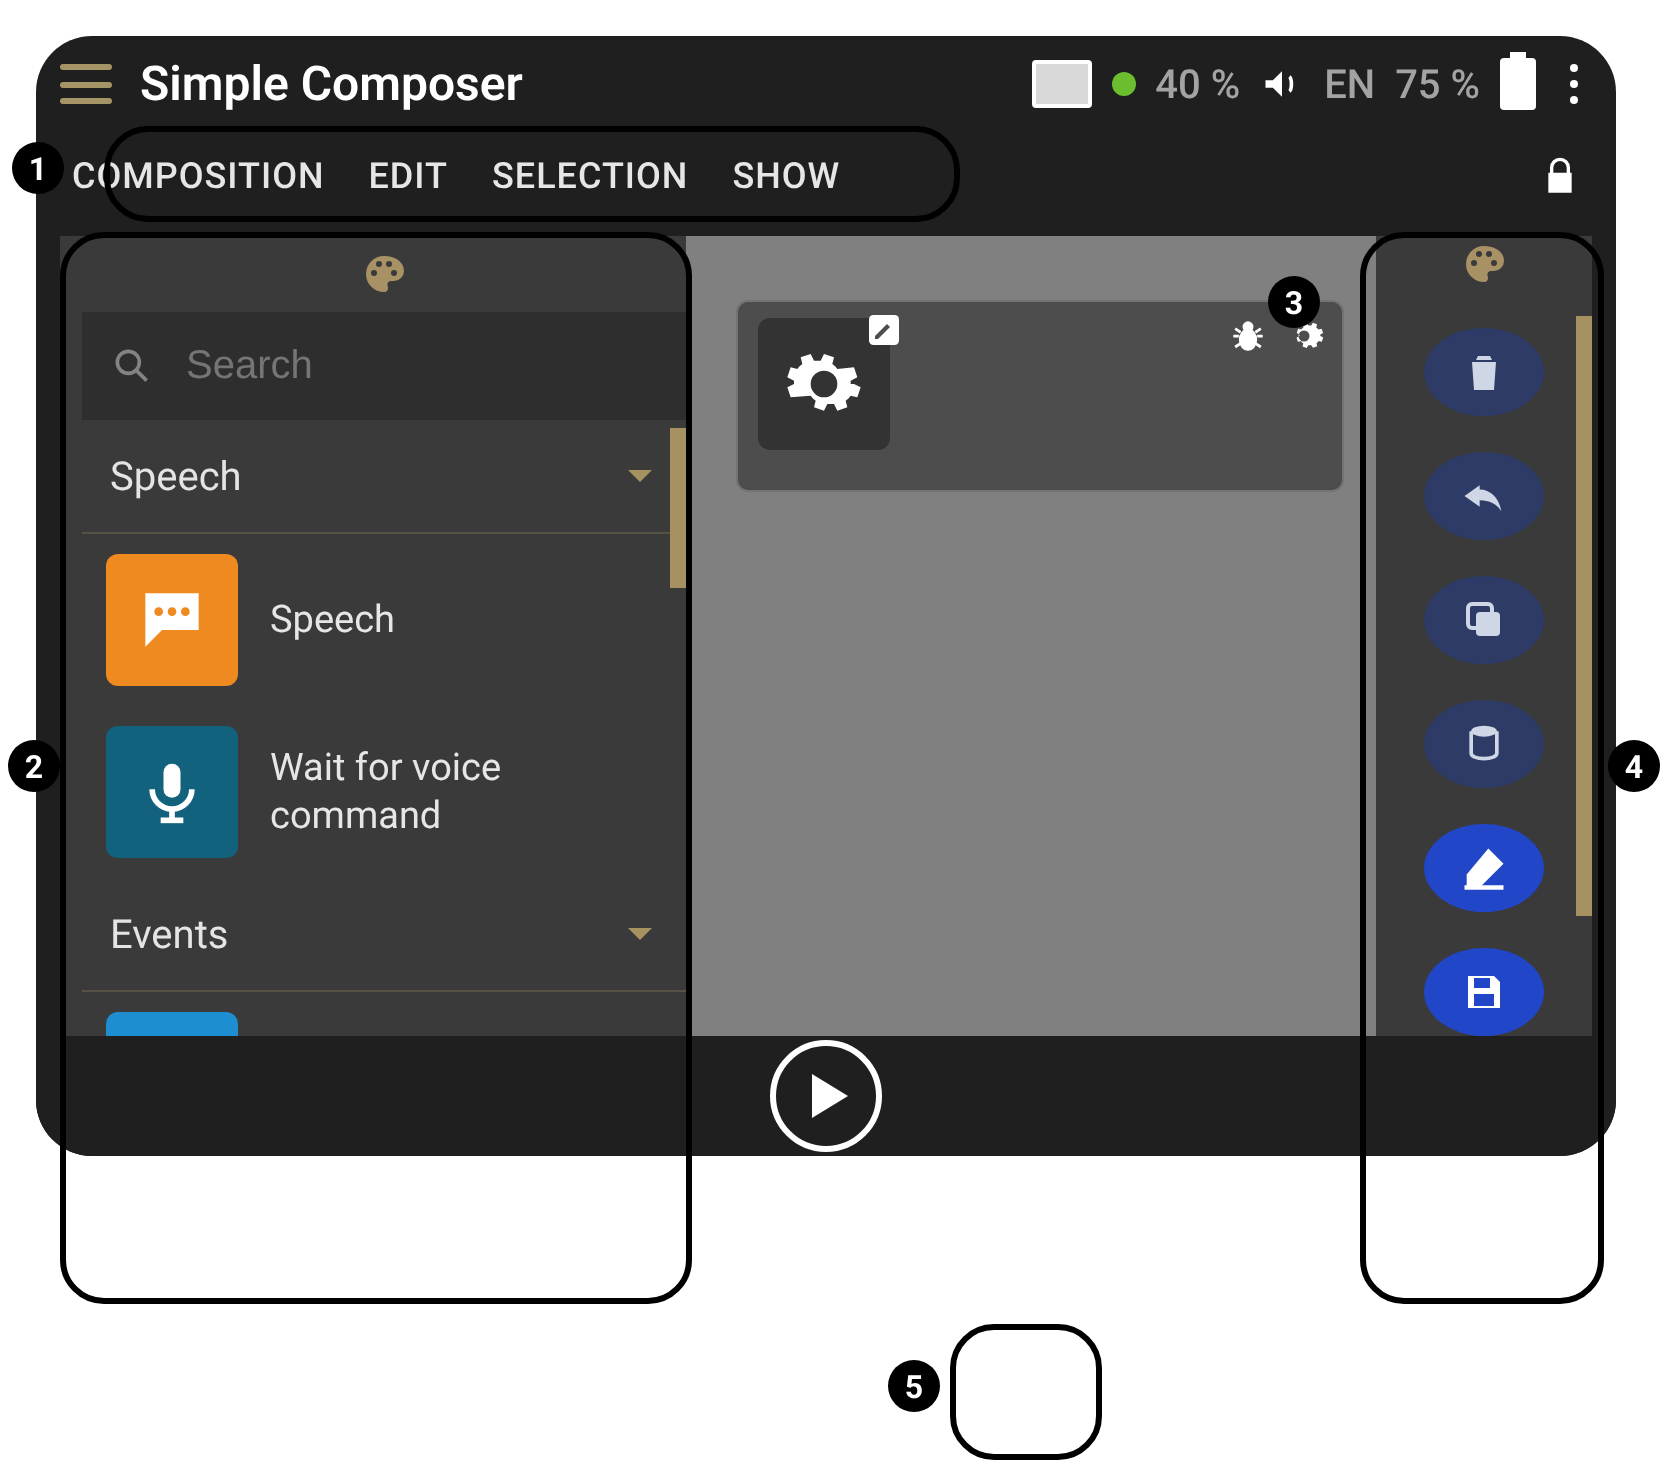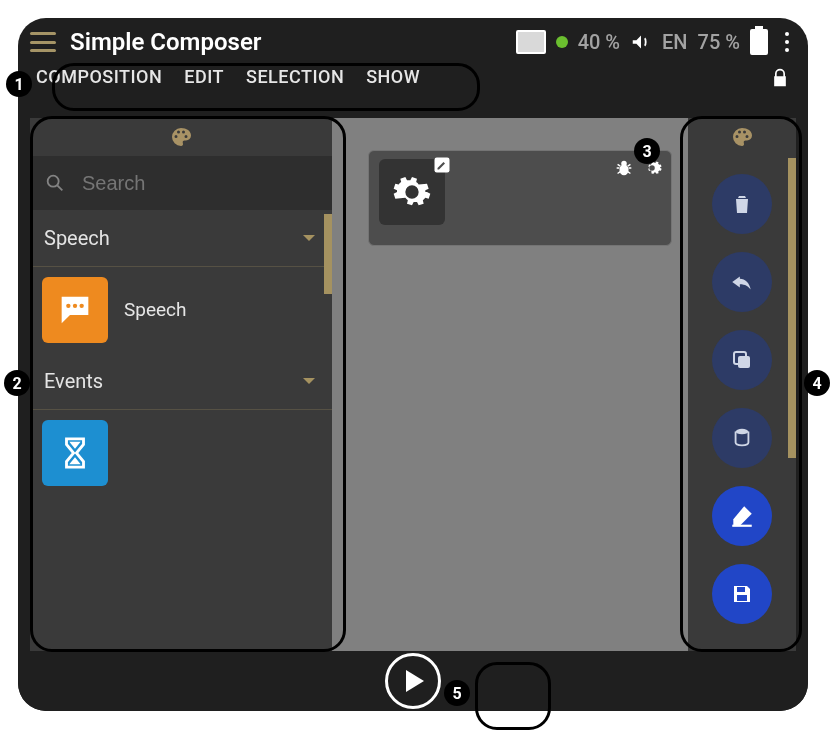--- a/index.html
+++ b/index.html
@@ -1,18 +1,18 @@
 <!DOCTYPE html>
 <html><head>
 <meta charset="utf-8">
 <style>
   html,body{margin:0;padding:0;background:#fff;font-family:Roboto,Arial,sans-serif;}
   .frame{
     position:relative;
-    width:790px;height:693px;
+    width:790px;height:560px;
     margin:18px;
     background:#1f1f1f;
     border-radius:28px;
     box-sizing:border-box;
     overflow:hidden;
   }
   
   .statusbar{
     display:flex;align-items:center;
     height:48px;padding:0 12px;
@@ -24,33 +24,33 @@
   .statusbar .spacer{flex:1;}
   .sb-item{display:flex;align-items:center;margin-left:10px;font-size:20px;color:#a3a3a3;}
   .sb-rect{width:26px;height:20px;border:2px solid #fff;background:#d9d9d9;border-radius:2px;}
   .sb-dot{width:12px;height:12px;border-radius:50%;background:#6bbf2f;}
   .sb-batt{width:14px;height:22px;border:2px solid #fff;position:relative;border-radius:2px;background:#fff;}
   .sb-batt:before{content:"";position:absolute;top:-5px;left:3px;width:8px;height:3px;background:#fff;}
   .sb-more{display:flex;flex-direction:column;align-items:center;justify-content:center;width:18px;height:24px;}
   .sb-more span{width:4px;height:4px;background:#fff;border-radius:50%;margin:2px 0;}
   
   .menubar{
-    display:flex;
+    display:flex;align-items:center;
     height:44px;padding:0 18px;
     color:#e6e6e6;font-size:18px;letter-spacing:.5px;font-weight:500;
   }
   .menubar .menu-item{margin-right:22px;}
   .menubar .spacer{flex:1;}
   .lock{color:#fff;}
   
   .main{position:absolute;top:100px;bottom:60px;left:12px;right:12px;background:#808080;border-radius:4px;}
   
   .left-panel{
     position:absolute;top:0;bottom:0;left:0;width:302px;
-    background:#3a3a3a;display:flex;flex-direction:column;
+    background:#3a3a3a;display:flex;flex-direction:column;padding-left:11px;
   }
   .palette-head{height:38px;display:flex;align-items:center;justify-content:center;background:#3a3a3a;}
   .palette-icon{color:#a89265;}
   .searchbar{display:flex;align-items:center;height:54px;background:#2e2e2e;padding:0 14px;}
   .searchbar input{flex:1;background:transparent;border:none;outline:none;color:#8f8f8f;font-size:20px;}
   .searchbar .mag{color:#838383;margin-right:14px;}
   .panel-body{flex:1;overflow:hidden;position:relative;}
   .panel-scroll{position:absolute;right:0;top:4px;width:8px;height:80px;background:#a59260;}
   .cat-head{display:flex;align-items:center;justify-content:space-between;height:56px;padding:0 14px;color:#e4e4e4;font-size:20px;border-bottom:1px solid #565144;background:#3a3a3a;}
   .chevron{color:#a59260;}
@@ -176,20 +176,31 @@
           <div class="block-icon bi-orange">
             <svg width="40" height="40" viewBox="0 0 24 24" fill="#fff">
                 <path d="M4 4h16v11H9l-5 5V4z"></path>
                 <circle cx="8" cy="9.5" r="1.3" fill="#ee8a1f"></circle>
                 <circle cx="12" cy="9.5" r="1.3" fill="#ee8a1f"></circle>
                 <circle cx="16" cy="9.5" r="1.3" fill="#ee8a1f"></circle>
               </svg>
           </div>
           <div class="block-label">Speech</div>
         </div>
+        <div class="block-item">
+          <div class="block-icon bi-teal">
+            <svg width="34" height="42" viewBox="0 0 24 24" fill="#fff">
+                <rect x="9" y="2" width="6" height="12" rx="3"></rect>
+                <path d="M5 11a7 7 0 0014 0" stroke="#fff" stroke-width="2" fill="none"></path>
+                <line x1="12" y1="18" x2="12" y2="22" stroke="#fff" stroke-width="2"></line>
+                <line x1="8" y1="22" x2="16" y2="22" stroke="#fff" stroke-width="2"></line>
+              </svg>
+          </div>
+          <div class="block-label">Wait for voice command</div>
+        </div>
 
         <div class="cat-head">
           <span>Events</span>
           <span class="chevron">
             <svg width="18" height="18" viewBox="0 0 24 24" fill="#a59260">
                 <path d="M4 8l8 8 8-8z"></path>
               </svg>
           </span>
         </div>
         <div class="block-item">

